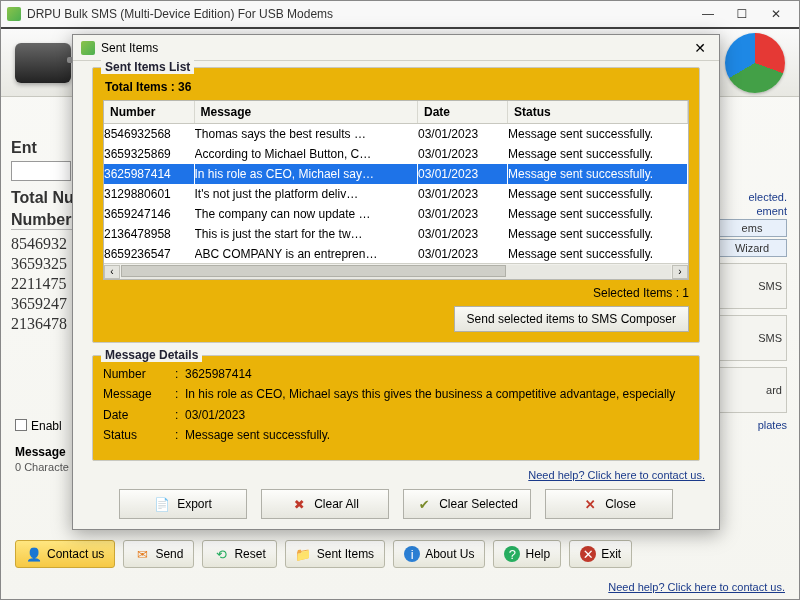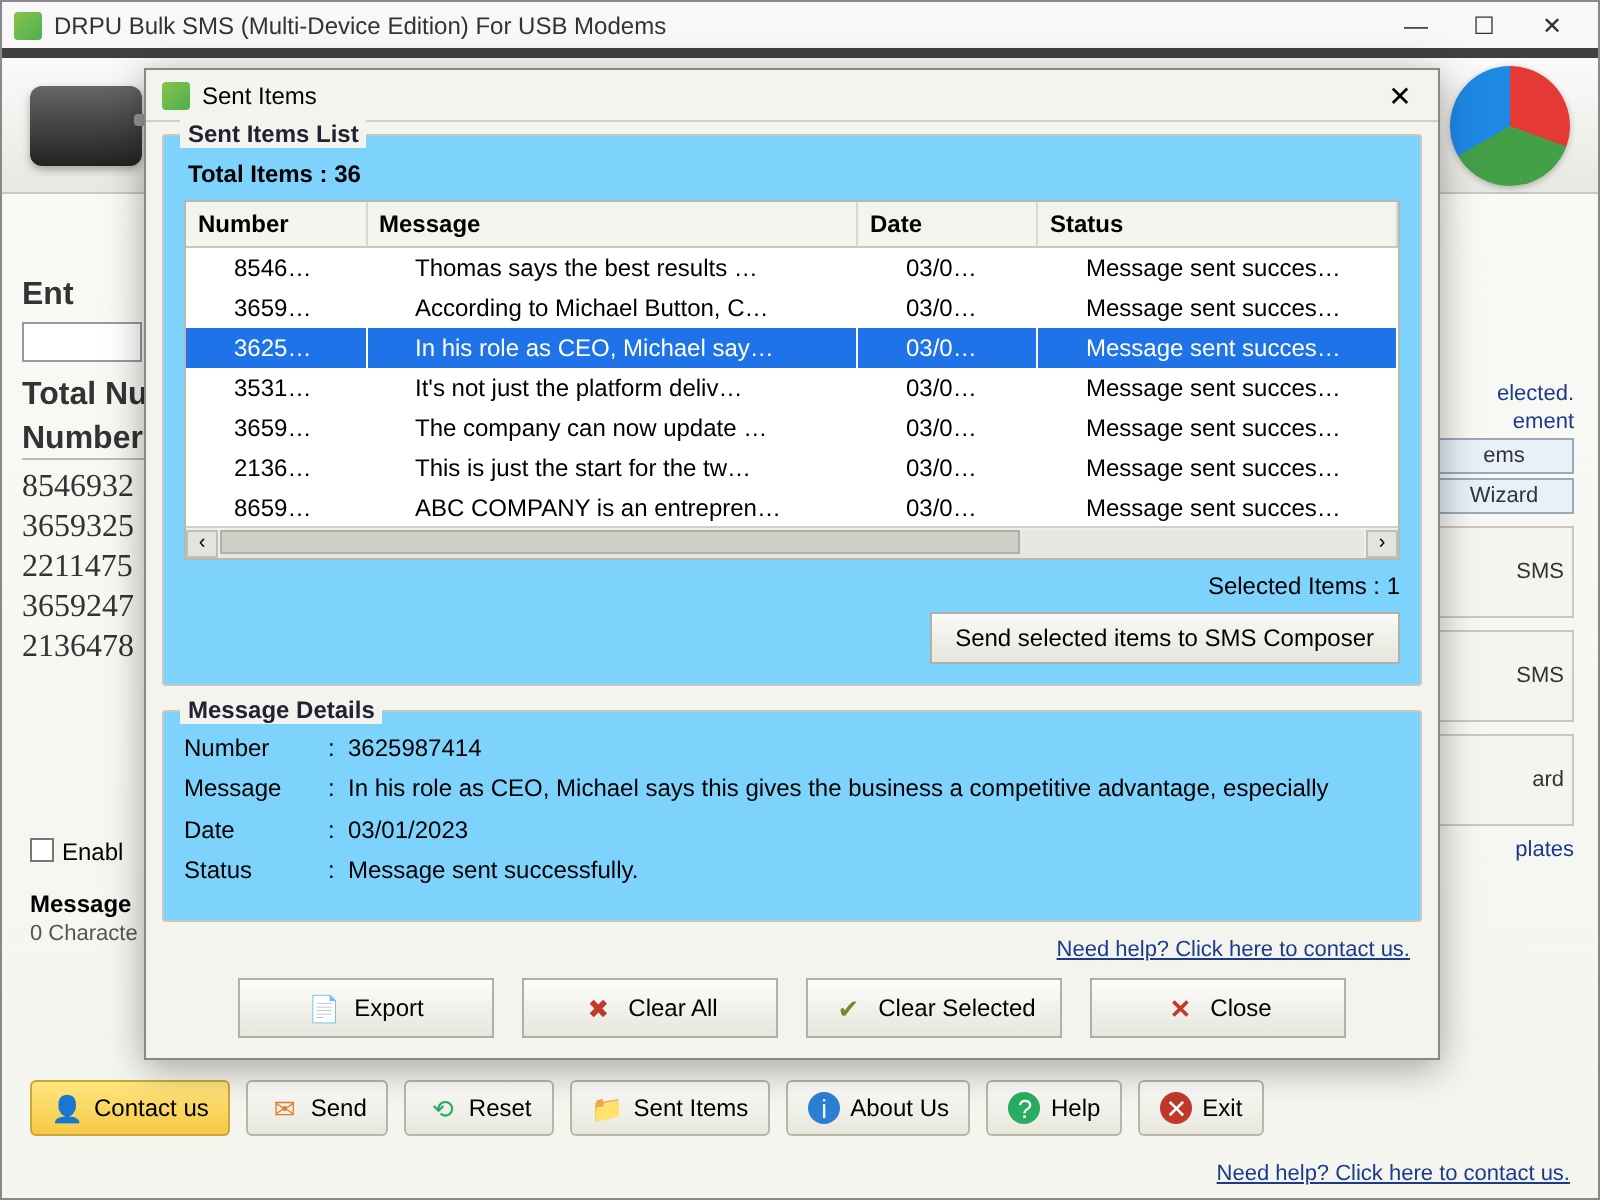--- a/index.html
+++ b/index.html
@@ -1,19 +1,19 @@
 <!DOCTYPE html>
 <html><head>
 <meta charset="utf-8">
 <style>
 * { box-sizing: border-box; margin: 0; padding: 0; font-family: "Segoe UI", Tahoma, sans-serif; }
 body { background: #d0d0d0; width: 800px; height: 600px; overflow: hidden; position: relative; }
 
 .main-window { position: absolute; top: 0; left: 0; width: 800px; height: 600px; background: #fff; border: 1px solid #888; }
-.main-titlebar { height: 28px; background: #f8f8f8; border-bottom: 5px solid #404040; display: flex; align-items: center; padding: 0 6px; font-size: 12px; color: #333; }
+.main-titlebar { height: 28px; background: #f8f8f8; border-bottom: 2px solid #404040; display: flex; align-items: center; padding: 0 6px; font-size: 12px; color: #333; }
 .main-titlebar .ticon { width:14px; height:14px; background:linear-gradient(135deg,#8bc34a,#4caf50); border-radius:2px; margin-right:6px; }
 .main-titlebar .sp { flex:1; }
 .win-btn { width:34px; height:20px; display:flex; align-items:center; justify-content:center; font-size:12px; color:#333; cursor:default; }
 .main-body { position:relative; height: calc(100% - 28px); background: linear-gradient(#f9f9f6,#f5f5f0); }
 .hero { height:68px; background: linear-gradient(#fafafa,#e8e8e2); border-bottom:1px solid #c8c8c0; display:flex; align-items:center; padding:0 14px; }
 .modem-ic { width:56px; height:40px; background:linear-gradient(#666,#222); border-radius:6px; box-shadow:0 2px 4px rgba(0,0,0,.3); position:relative; }
 .modem-ic::after{content:"";position:absolute;right:-10px;top:14px;width:14px;height:6px;background:#999;border-radius:2px;}
 .pie { margin-left:auto; width:60px; height:60px; border-radius:50%; background: conic-gradient(#e53935 0 110deg,#43a047 110deg 240deg,#1e88e5 240deg 360deg); box-shadow:0 1px 3px rgba(0,0,0,.25); }
 
 .left-strip { position:absolute; left:10px; top:110px; width:70px; font-size:16px; color:#333; }
@@ -37,28 +37,28 @@
 .bbtn .bi { width:16px; height:16px; display:flex; align-items:center; justify-content:center; font-size:13px; border-radius:50%; }
 .help-link { position:absolute; right:14px; bottom:6px; font-size:11px; color:#1a3a8a; text-decoration:underline; }
 
 
 .modal { position:absolute; left:72px; top:34px; width:648px; height:496px; background:#f4f4ef; border:1px solid #888; box-shadow:0 4px 18px rgba(0,0,0,.35); display:flex; flex-direction:column; }
 .modal-title { height:26px; display:flex; align-items:center; padding:0 8px; font-size:12px; background:#f4f4ef; border-bottom:1px solid #d0d0c8; }
 .modal-title .ticon { width:14px; height:14px; background:linear-gradient(135deg,#8bc34a,#4caf50); border-radius:2px; margin-right:6px; }
 .modal-title .sp { flex:1; }
 .close-x { width:22px; height:18px; display:flex; align-items:center; justify-content:center; font-size:14px; cursor:default; }
 
-.group { margin:6px 8px; border:1px solid #c8c8c0; border-radius:2px; padding:8px 10px 10px; position:relative; background:#7dd3fc; }
+.group { margin:6px 19px; border:1px solid #c8c8c0; border-radius:2px; padding:8px 10px 10px; position:relative; background:#eab308; }
 .group-title { position:absolute; top:-8px; left:8px; background:#f4f4ef; padding:0 4px; font-size:12px; font-weight:bold; color:#223; }
 .instr-row { display:flex; justify-content:space-between; font-size:12px; font-weight:bold; margin:4px 2px 6px; }
 
 .table-wrap { border:1px solid #b8b8b0; background:#fff; height:180px; overflow:hidden; position:relative; }
 table { width:100%; border-collapse:collapse; font-size:12px; table-layout:fixed; }
 th { text-align:left; background:#f4f4ef; border-bottom:1px solid #c8c8c0; border-right:1px solid #d8d8d0; padding:4px 6px; font-weight:bold; }
-td { padding:3px 24px; white-space:nowrap; overflow:hidden; text-overflow:ellipsis; border-right:1px solid transparent; }
+td { padding:3px 0; white-space:nowrap; overflow:hidden; text-overflow:ellipsis; border-right:1px solid transparent; }
 tr.selected td { background:#1e73e8; color:#fff; }
 .hscroll { position:absolute; left:0; right:0; bottom:0; height:16px; background:#f0f0eb; border-top:1px solid #d0d0c8; display:flex; align-items:center; }
 .hscroll .arr { width:16px; height:14px; display:flex; align-items:center; justify-content:center; background:#e4e4de; border:1px solid #c0c0b8; font-size:10px; }
 .hscroll .track { flex:1; height:14px; background:#e8e8e2; margin:0 1px; position:relative; }
 .hscroll .thumb { position:absolute; left:0; top:0; height:12px; width:70%; background:#cfcfc8; border:1px solid #b0b0a8; }
 
 .sel-row { display:flex; justify-content:flex-end; align-items:center; gap:14px; font-size:12px; margin-top:6px; }
 .compose-btn { padding:5px 12px; border:1px solid #b0b0a8; background:linear-gradient(#fafaf6,#e6e6de); font-size:12px; cursor:default; }
 
 .details { font-size:12px; line-height:1.7; }
@@ -198,21 +198,21 @@
               <td>03/01/2023</td>
               <td>Message sent successfully.</td>
             </tr>
             <tr class="selected">
               <td>3625987414</td>
               <td>In his role as CEO, Michael say…</td>
               <td>03/01/2023</td>
               <td>Message sent successfully.</td>
             </tr>
             <tr>
-              <td>3531439909</td>
+              <td>3129880601</td>
               <td>It's not just the platform deliv…</td>
               <td>03/01/2023</td>
               <td>Message sent successfully.</td>
             </tr>
             <tr>
               <td>3659247146</td>
               <td>The company can now update …</td>
               <td>03/01/2023</td>
               <td>Message sent successfully.</td>
             </tr>

